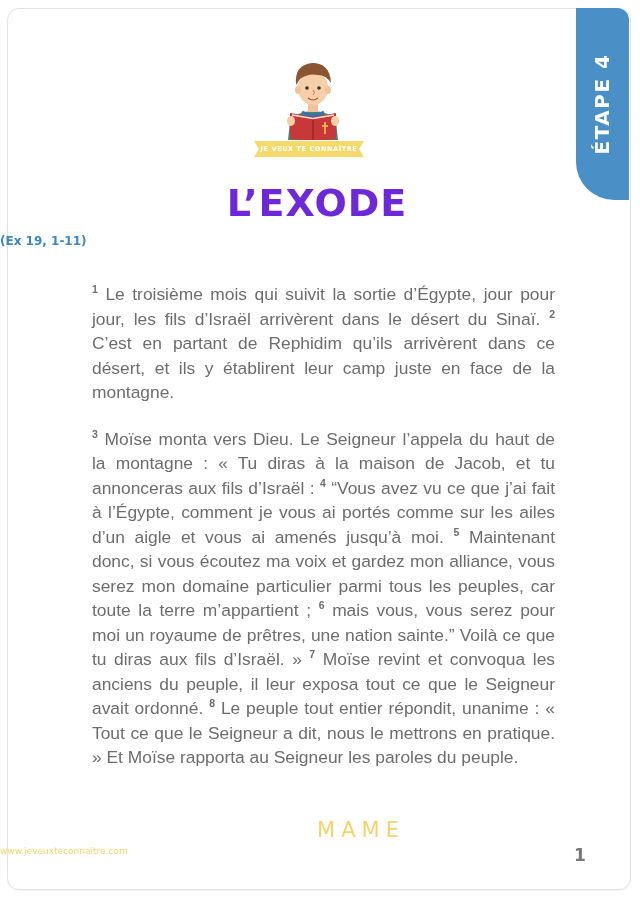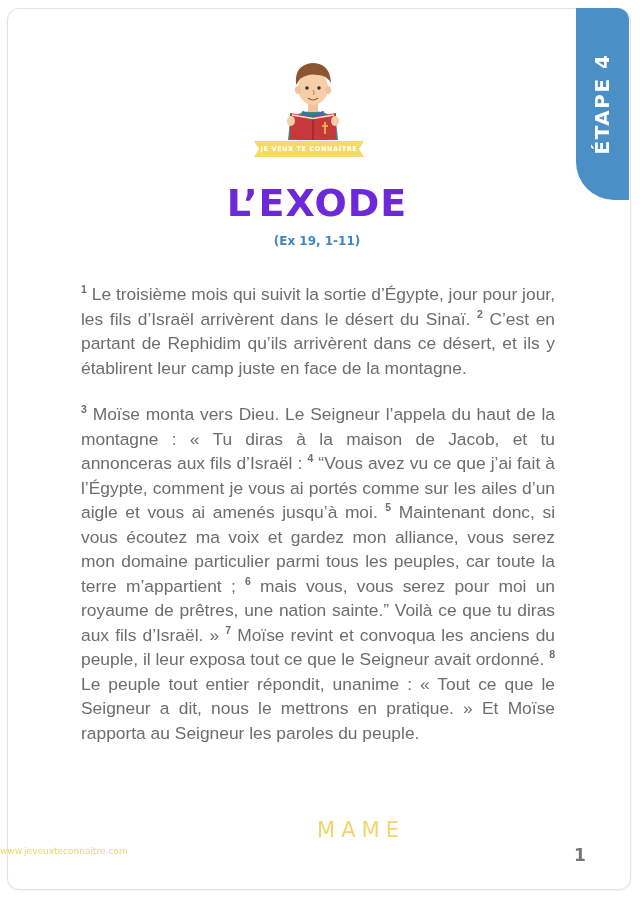--- a/index.html
+++ b/index.html
@@ -29,29 +29,29 @@
   .banner-text {
     position: absolute; left: 0; top: 0; width: 110px; height: 18px; line-height: 18px;
     text-align: center; color: #fff; font-weight: bold; font-size: 6.5px; letter-spacing: 0.6px;
   }
   .title {
     position: absolute; left: 0; top: 181px; width: 634px; text-align: center;
     color: #6d28d9; font-weight: bold; font-size: 38px; letter-spacing: 1px;
     font-family: "DejaVu Sans", sans-serif;
   }
   .reference {
-    position: absolute; left: 0; top: 234px; width: 634px; text-align: center;
+    position: absolute; left: 0; top: 234px; width: 634px; text-align: left;
     color: #3d86c1; font-weight: bold; font-size: 12px;
   }
   .body-text {
     position: absolute; left: 81px; top: 282px; width: 474px;
     color: #6d6d6d; font-family: "Liberation Sans", sans-serif; font-size: 17.4px; line-height: 24.5px;
     text-align: justify; text-align-last: left;
   }
-  .body-text p { margin: 0 0 22px 0; }
+  .body-text p { margin: 0 0 22px 11px; }
   sup { font-size: 10.5px; vertical-align: super; line-height: 0; font-weight: bold; color: #6d6d6d; }
   .publisher {
     position: absolute; left: 0; top: 818px; width: 634px; text-align: center;
     color: #f3d46b; font-size: 21px; letter-spacing: 6px; font-family: "DejaVu Sans", sans-serif; margin-left: 44px;
   }
   .website {
     position: absolute; left: 0; top: 846px; width: 634px; 
     color: #f3d46b; font-size: 9px; font-family: "DejaVu Sans", sans-serif;
   }
   .page-number {

